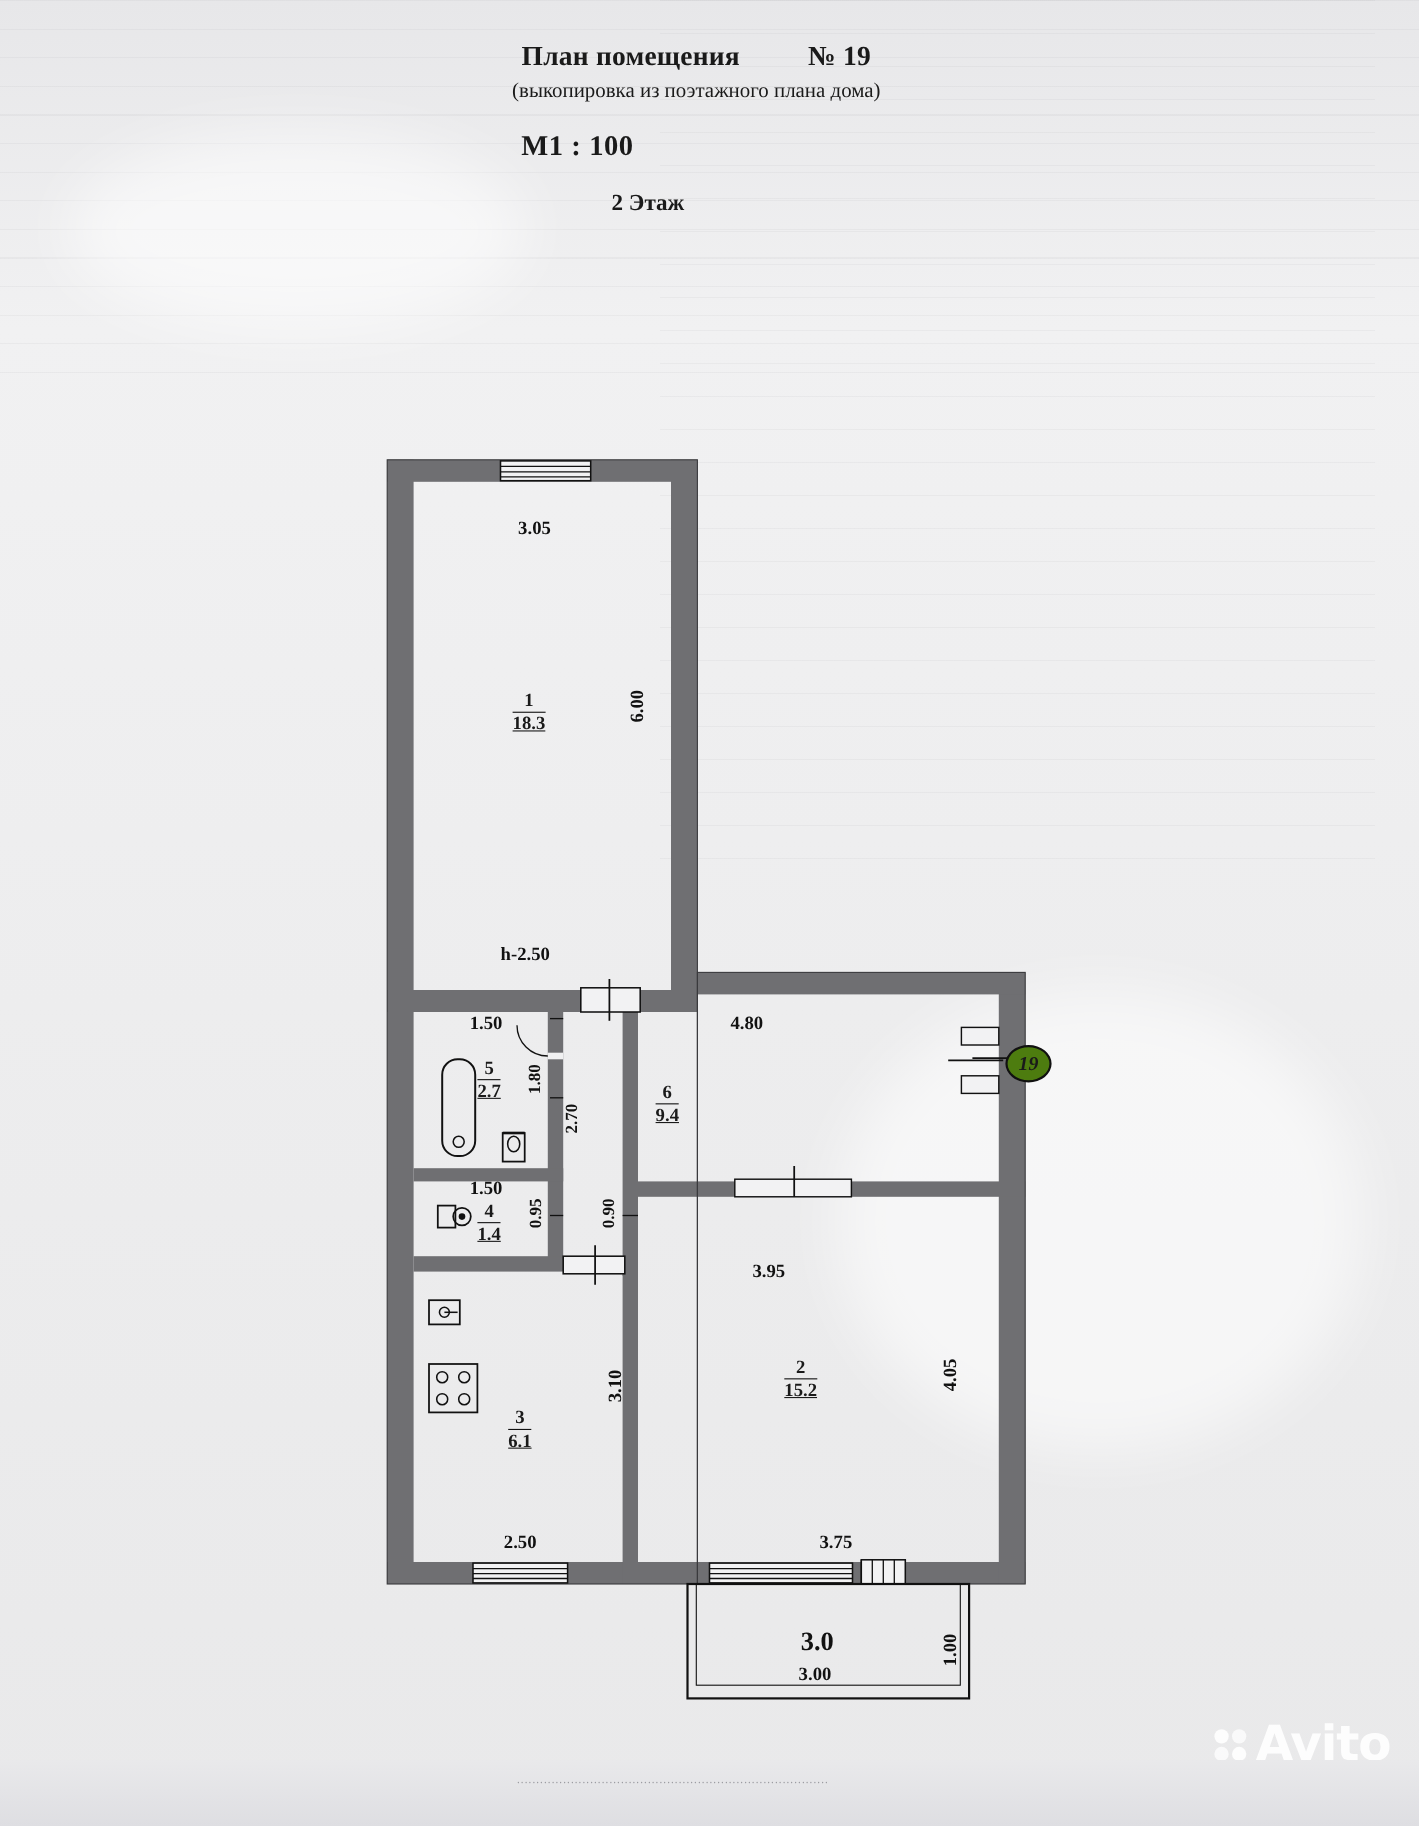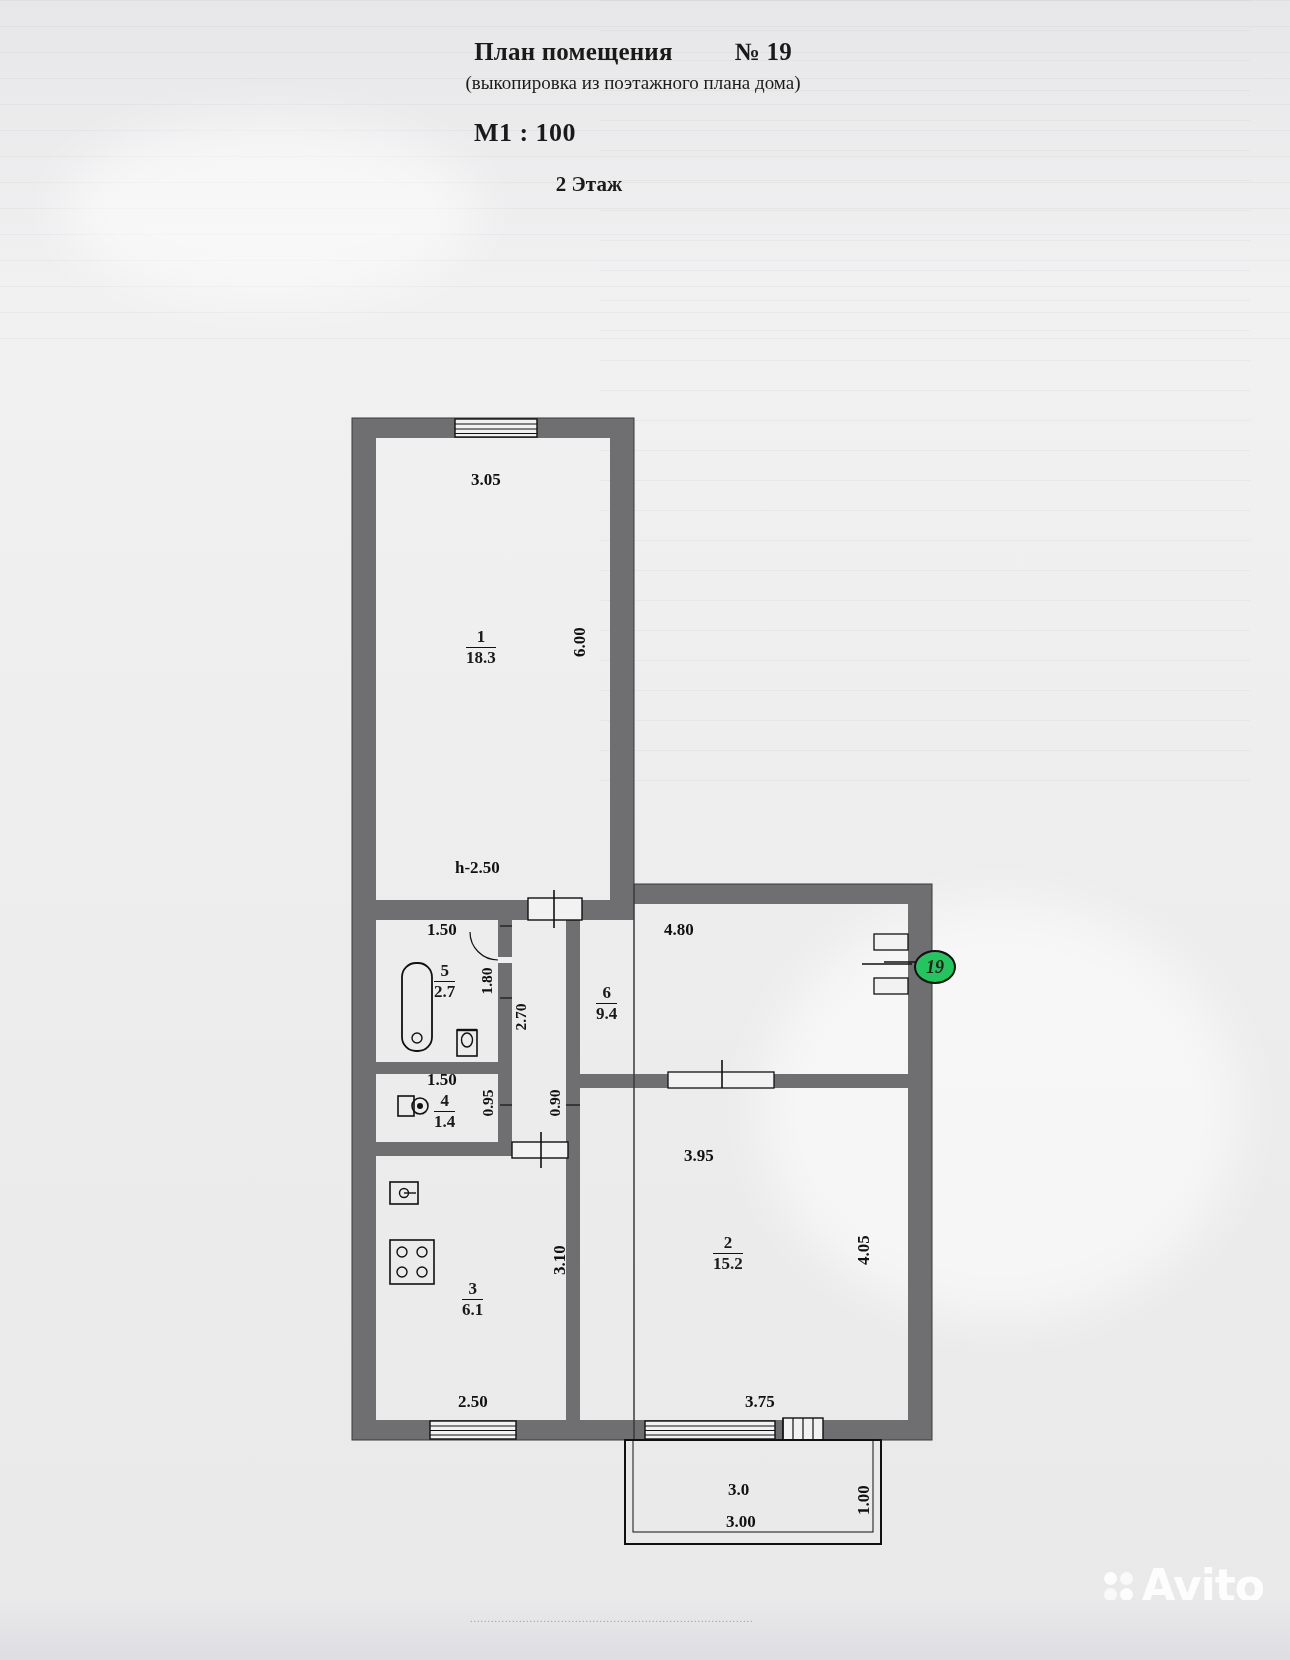--- a/index.html
+++ b/index.html
@@ -113,37 +113,38 @@
     white-space: nowrap;
   }
   .room-name .top {
     display: block;
     border-bottom: 1.6px solid #111;
     padding: 0 3px 1px 3px;
   }
   .room-name .bot {
     display: block;
     padding-top: 1px;
+    text-decoration: underline;
   }
   .circle-num {
     position: absolute;
     width: 38px; height: 30px;
     border: 2px solid #111;
     border-radius: 50%;
     display: flex;
     align-items: center;
     justify-content: center;
     font-size: 18px;
     font-style: italic;
     font-weight: 700;
-    background: #22c55e;
+    background: #4d7c0f;
   }
   .bold-dim {
     font-weight: bold;
-    font-size: 17px;
+    font-size: 24px;
   }
 
   
   .wm {
     position: absolute;
     right: 26px;
     bottom: 52px;
     display: flex;
     align-items: center;
     gap: 8px;

